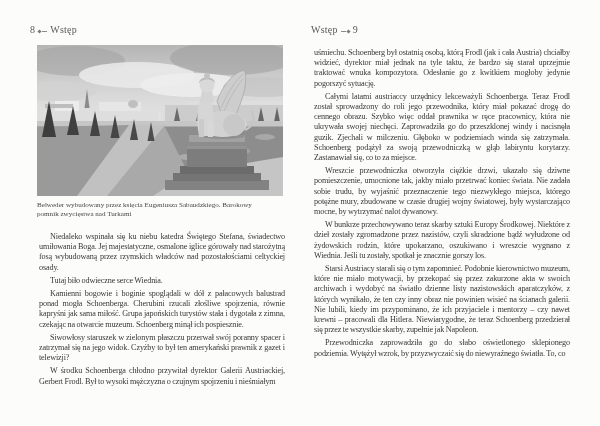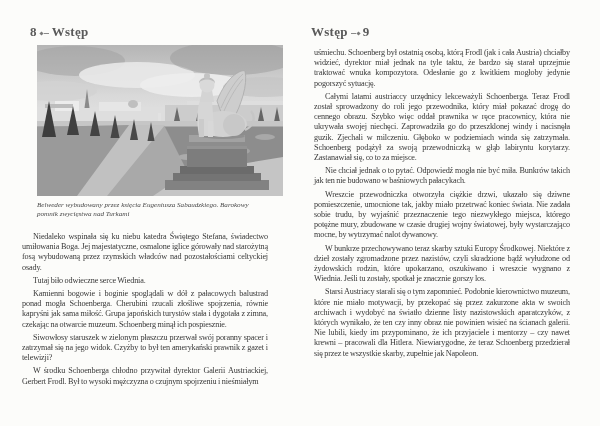--- a/index.html
+++ b/index.html
@@ -5,46 +5,46 @@
   html,body{margin:0;padding:0;}
   body{
     width:600px;height:426px;background:#fbfbf9;
     font-family:"Liberation Serif", serif;
     -webkit-font-smoothing:antialiased;
   }
   .spread{position:relative;width:600px;height:426px;background:#fcfcfa;overflow:hidden;}
 
   
   .running-head{
-    position:absolute;top:24px;font-size:13px;color:#5a5a5a;
-    letter-spacing:.25px;white-space:nowrap;font-weight:bold;
+    position:absolute;top:24px;font-size:10px;color:#5a5a5a;
+    letter-spacing:.25px;white-space:nowrap;
   }
   .running-head.left{left:30px;}
   .running-head.right{left:311px;width:262px;text-align:left;}
   .fleuron{display:inline-block;vertical-align:middle;margin:0 3px 1px 3px;}
   .fleuron i{display:inline-block;vertical-align:middle;}
   .fleuron .diamond{width:3px;height:3px;background:#7a7a7a;transform:rotate(45deg);}
   .fleuron .stem{width:5px;height:1px;background:#8a8a8a;}
   .fleuron .stem.gap-l{margin-left:1px;} .fleuron .stem.gap-r{margin-right:1px;}
 
   
   .photo{position:absolute;left:37px;top:45px;width:246px;height:151px;overflow:hidden;background:#cfcfcf;}
   .photo svg{display:block;width:100%;height:100%;}
   .caption{
     position:absolute;left:37px;top:201px;width:232px;
-    font-style:italic;font-size:7.1px;line-height:9.2px;color:#474747;
+    font-size:7.1px;line-height:9.2px;color:#474747;
   }
 
   
   .body-text{
     position:absolute;font-size:8.2px;line-height:10.2px;color:#383838;
     text-align:justify;letter-spacing:-0.15px;word-spacing:-0.3px;
     hyphens:auto;-webkit-hyphens:auto;
   }
-  .body-text.left-col{left:19px;top:229px;width:252px;}
+  .body-text.left-col{left:36px;top:229px;width:252px;}
   .body-text.right-col{left:311px;top:45px;width:262px;}
   .body-text p{margin:3px;text-indent:11px;}
   .body-text p.no-indent{text-indent:0;}
 </style>
 </head>
 <body>
 
 <div class="spread">
 
   <section>
@@ -143,20 +143,20 @@
   </section>
 
   <section>
     <header class="running-head right">
       <span>Wstęp</span><span class="fleuron"><i class="stem gap-r"></i><i class="diamond"></i></span><span>9</span>
     </header>
 
     <div class="body-text right-col">
       <p class="no-indent">uśmiechu. Schoenberg był ostatnią osobą, którą Frodl (jak i cała Austria) chciałby widzieć, dyrektor miał jednak na tyle taktu, że bardzo się starał uprzejmie traktować wnuka kompozytora. Odesłanie go z kwitkiem mogłoby jedynie pogorszyć sytuację.</p>
       <p>Całymi latami austriaccy urzędnicy lekceważyli Schoenberga. Teraz Frodl został sprowadzony do roli jego przewodnika, który miał pokazać drogę do cennego obrazu. Szybko więc oddał prawnika w ręce pracownicy, która nie ukrywała swojej niechęci. Zaprowadziła go do przeszklonej windy i nacisnęła guzik. Zjechali w milczeniu. Głęboko w podziemiach winda się zatrzymała. Schoenberg podążył za swoją przewodniczką w głąb labiryntu korytarzy. Zastanawiał się, co to za miejsce.</p>
-      <p>Nie chciał jednak o to pytać. Odpowiedź mogła nie być miła. Bunkrów takich jak ten nie budowano w baśniowych pałacykach.</p>
       <p>Wreszcie przewodniczka otworzyła ciężkie drzwi, ukazało się dziwne pomieszczenie, umocnione tak, jakby miało przetrwać koniec świata. Nie zadała sobie trudu, by wyjaśnić przeznaczenie tego niezwykłego miejsca, którego potężne mury, zbudowane w czasie drugiej wojny światowej, były wystarczająco mocne, by wytrzymać nalot dywanowy.</p>
       <p>W bunkrze przechowywano teraz skarby sztuki Europy Środkowej. Niektóre z dzieł zostały zgromadzone przez nazistów, czyli skradzione bądź wyłudzone od żydowskich rodzin, które upokarzano, oszukiwano i wreszcie wygnano z Wiednia. Jeśli tu zostały, spotkał je znacznie gorszy los.</p>
       <p>Starsi Austriacy starali się o tym zapomnieć. Podobnie kierownictwo muzeum, które nie miało motywacji, by przekopać się przez zakurzone akta w swoich archiwach i wydobyć na światło dzienne listy nazistowskich aparatczyków, z których wynikało, że ten czy inny obraz nie powinien wisieć na ścianach galerii. Nie lubili, kiedy im przypominano, że ich przyjaciele i mentorzy – czy nawet krewni – pracowali dla Hitlera. Niewiarygodne, że teraz Schoenberg przedzierał się przez te wszystkie skarby, zupełnie jak Napoleon.</p>
+      <p>Przewodniczka zaprowadziła go do słabo oświetlonego sklepionego podziemia. Wytężył wzrok, by przyzwyczaić się do niewyraźnego światła. To, co</p>
     </div>
   </section>
 
 </div>
 
 </body></html>

